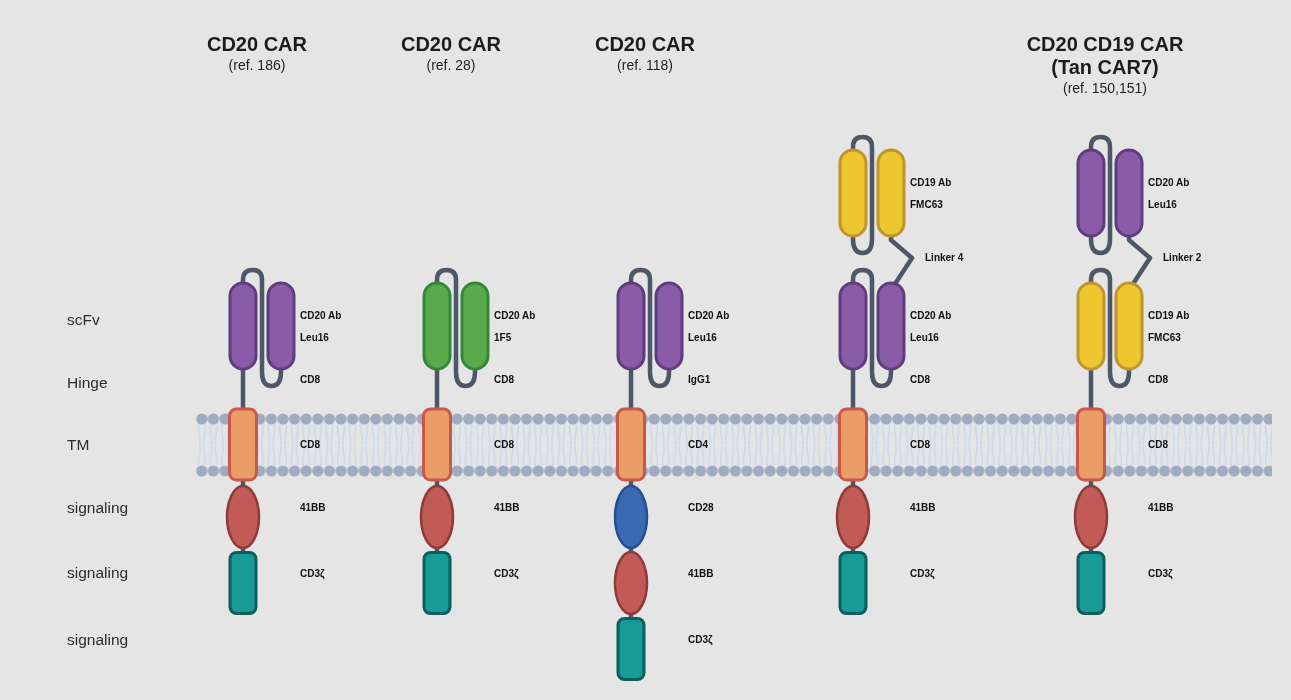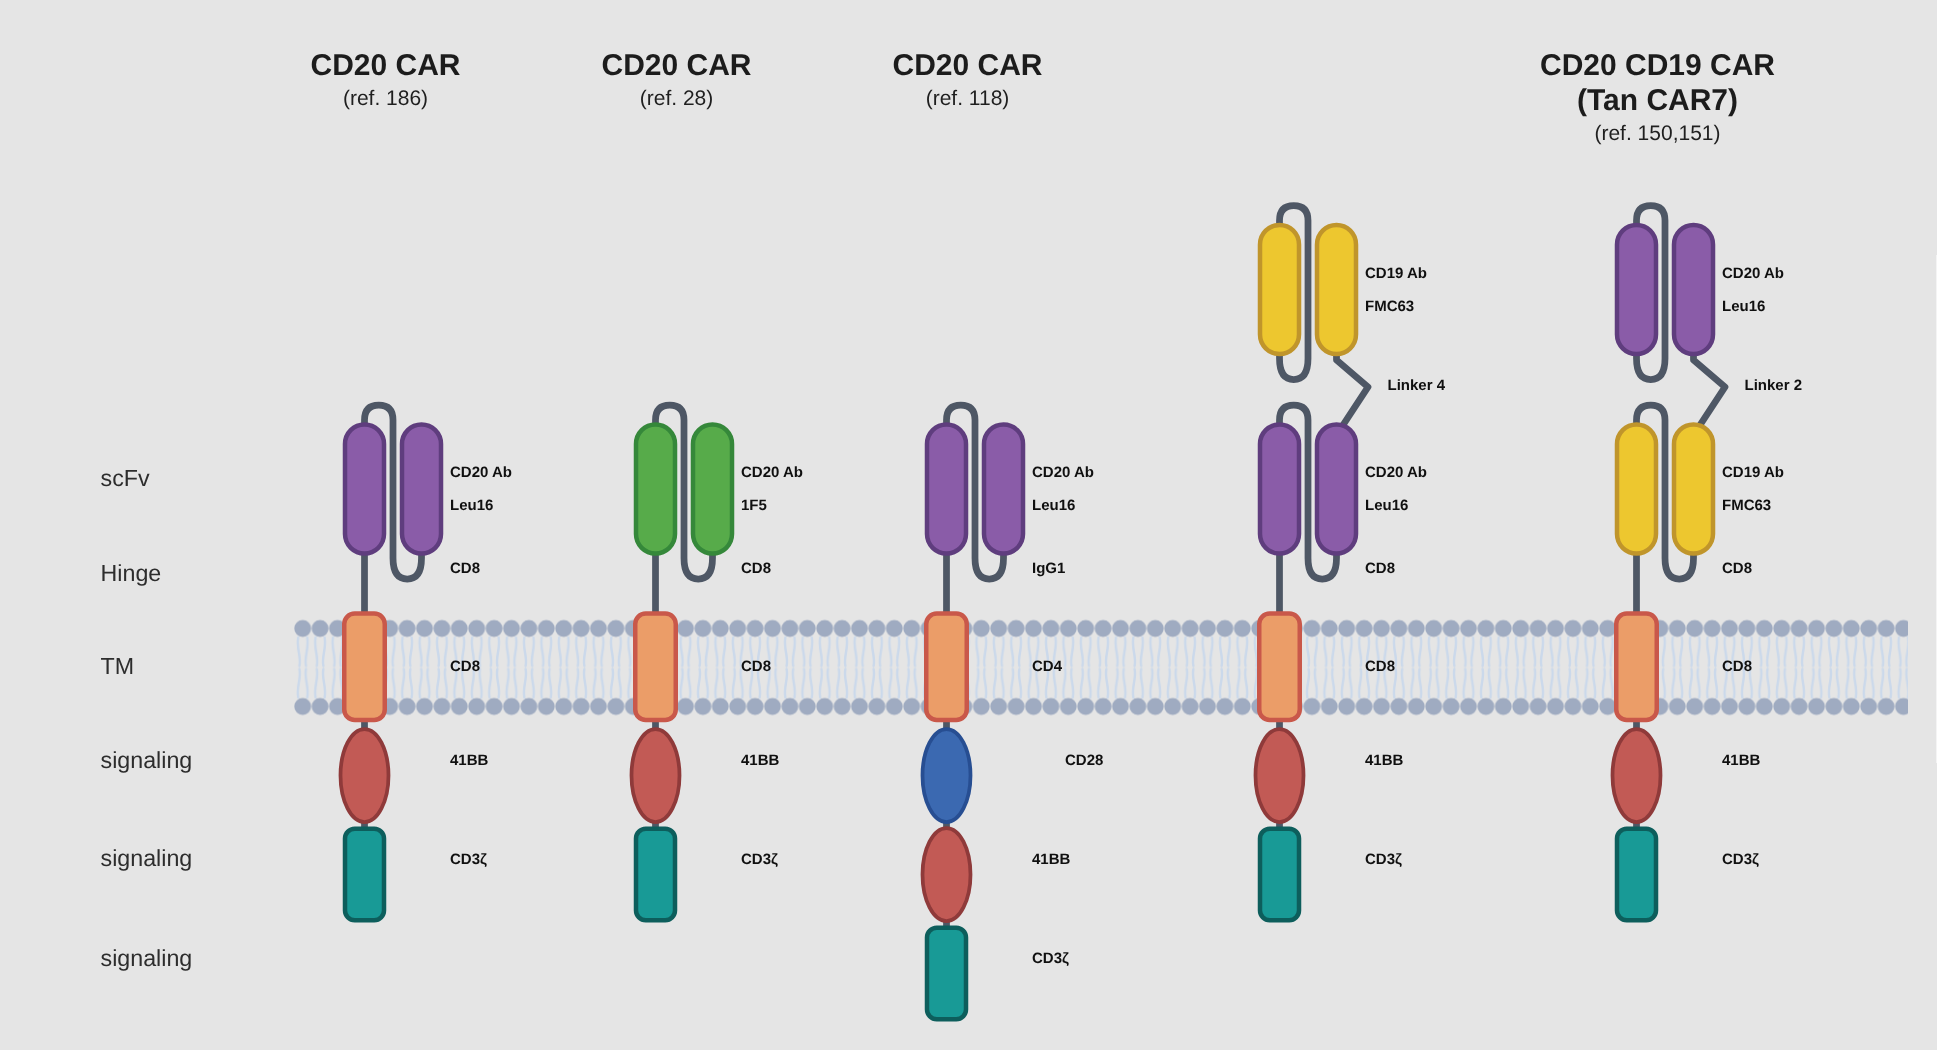--- a/index.html
+++ b/index.html
@@ -116,21 +116,21 @@
       <div class="ctitle" style="left: 645px; top: 33px;">
         <div class="t1">CD20 CAR</div>
         <div class="sub">(ref. 118)</div>
       </div>
       <div class="dlabel" style="left: 688px; top: 305px;">
         <div>CD20 Ab</div>
         <div>Leu16</div>
       </div>
       <div class="dlabel" style="left: 688px; top: 369px;">IgG1</div>
       <div class="dlabel" style="left: 688px; top: 434px;">CD4</div>
-      <div class="dlabel" style="left: 688px; top: 497px; margin-left: 22px;">CD28</div>
+      <div class="dlabel" style="left: 688px; top: 497px;">CD28</div>
       <div class="dlabel" style="left: 688px; top: 563px;">41BB</div>
       <div class="dlabel" style="left: 688px; top: 629px;">CD3ζ</div>
       <div class="dlabel" style="left: 910px; top: 172px;">
         <div>CD19 Ab</div>
         <div>FMC63</div>
       </div>
       <div class="dlabel" style="left: 925px; top: 247px;">Linker 4</div>
       <div class="dlabel" style="left: 910px; top: 305px;">
         <div>CD20 Ab</div>
         <div>Leu16</div>

